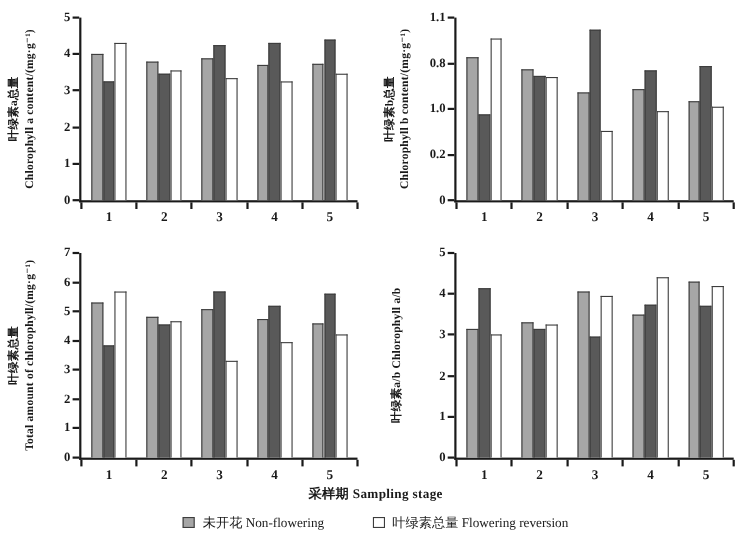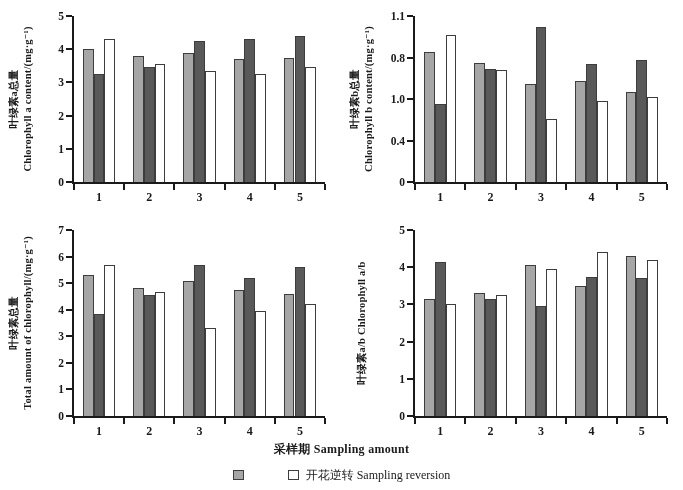--- a/index.html
+++ b/index.html
@@ -108,21 +108,21 @@
         <div class="ylabel">
           <div class="ylabel-inner">
             <div>叶绿素b总量</div>
             <div>Chlorophyll b content/(mg·g⁻¹)</div>
           </div>
         </div>
         <div class="plot">
           <div class="ytick-mark" style="bottom: calc(0% - 1px);"></div>
           <div class="ytick-label" style="bottom: 0%;">0</div>
           <div class="ytick-mark" style="bottom: calc(25% - 1px);"></div>
-          <div class="ytick-label" style="bottom: 25%;">0.4</div>
+          <div class="ytick-label" style="bottom: 25%;">0.2</div>
           <div class="ytick-mark" style="bottom: calc(50% - 1px);"></div>
           <div class="ytick-label" style="bottom: 50%;">1.0</div>
           <div class="ytick-mark" style="bottom: calc(75% - 1px);"></div>
           <div class="ytick-label" style="bottom: 75%;">0.8</div>
           <div class="ytick-mark" style="bottom: calc(100% - 1px);"></div>
           <div class="ytick-label" style="bottom: 100%;">1.1</div>
           <div class="xtick-mark" style="left: calc(0% - 1px);"></div>
           <div class="xtick-mark" style="left: calc(20% - 1px);"></div>
           <div class="xtick-mark" style="left: calc(40% - 1px);"></div>
           <div class="xtick-mark" style="left: calc(60% - 1px);"></div>
@@ -243,23 +243,24 @@
           <div class="bar" style="left: 67.85%; width: 4.3%; height: 75%; background: rgb(89, 89, 89); border-color: rgb(61, 61, 61);"></div>
           <div class="bar" style="left: 87.85%; width: 4.3%; height: 74%; background: rgb(89, 89, 89); border-color: rgb(61, 61, 61);"></div>
           <div class="bar" style="left: 12.15%; width: 4.3%; height: 60%; background: rgb(255, 255, 255); border-color: rgb(61, 61, 61);"></div>
           <div class="bar" style="left: 32.15%; width: 4.3%; height: 65%; background: rgb(255, 255, 255); border-color: rgb(61, 61, 61);"></div>
           <div class="bar" style="left: 52.15%; width: 4.3%; height: 79%; background: rgb(255, 255, 255); border-color: rgb(61, 61, 61);"></div>
           <div class="bar" style="left: 72.15%; width: 4.3%; height: 88%; background: rgb(255, 255, 255); border-color: rgb(61, 61, 61);"></div>
           <div class="bar" style="left: 92.15%; width: 4.3%; height: 84%; background: rgb(255, 255, 255); border-color: rgb(61, 61, 61);"></div>
         </div>
       </section>
   </div>
-  <div class="xlabel">采样期 Sampling amount</div>
+  <div class="xlabel">采样期 Sampling stage</div>
   <div class="legend">
       <div class="legend-item">
         <span class="swatch" style="background: rgb(166, 166, 166); border-color: rgb(61, 61, 61);"></span>
+        <span>未开花 Non-flowering</span>
       </div>
       <div class="legend-item">
         <span class="swatch" style="background: rgb(255, 255, 255); border-color: rgb(61, 61, 61);"></span>
-        <span>开花逆转 Sampling reversion</span>
+        <span>叶绿素总量 Flowering reversion</span>
       </div>
     </div>
 </div>
 
 </body></html>

